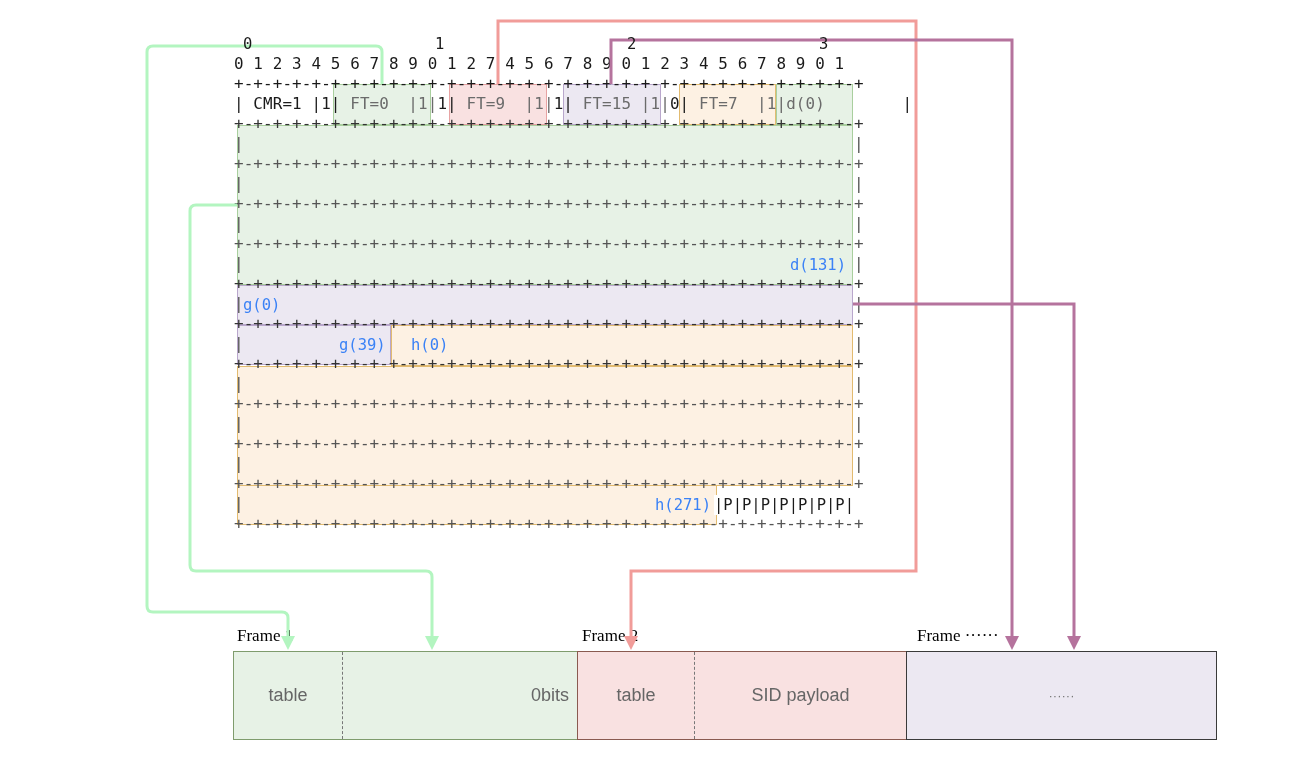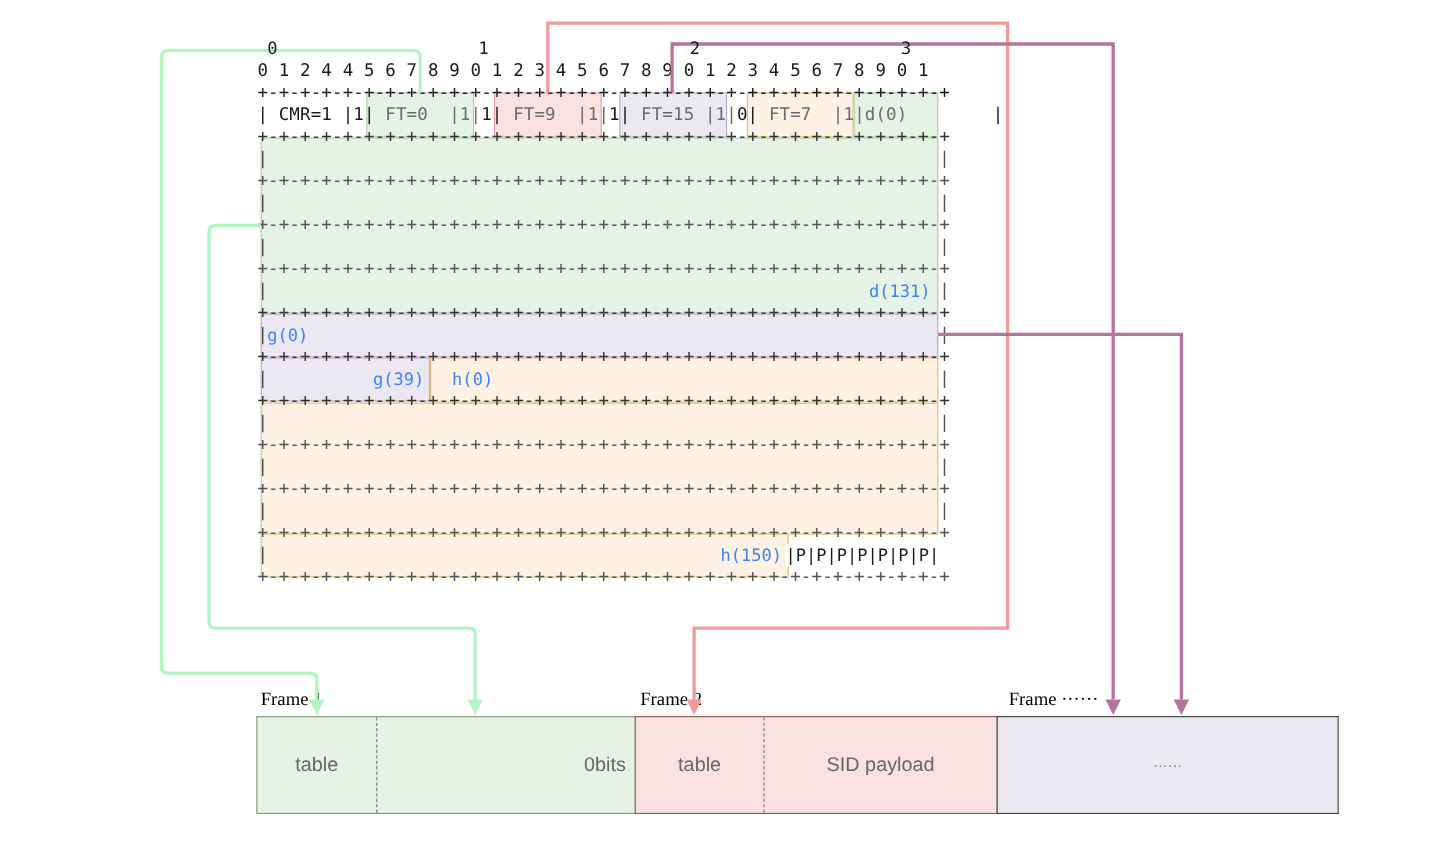--- a/index.html
+++ b/index.html
@@ -37,21 +37,21 @@
 
   <div class="field purple" style="left:237px; top:285px; width:616px; height:40px;"></div>
   <div class="field purple" style="left:237px; top:325px; width:154px; height:40px;"></div>
 
   <div class="field orange" style="left:391px; top:325px; width:462px; height:41px;"></div>
   <div class="field orange" style="left:237px; top:366px; width:616px; height:120px;"></div>
   <div class="field orange" style="left:237px; top:485px; width:480px; height:40px;"></div>
 </div>
 
 <pre class="ascii"><span id="tens"></span>
-<span>0 1 2 4 4 5 6 7 8 9 0 1 2 3 4 5 6 7 8 9 0 1 2 3 4 5 6 7 8 9 0 1</span>
+<span>0 1 2 3 4 5 6 7 8 9 0 1 2 7 4 5 6 7 8 9 0 1 2 3 4 5 6 7 8 9 0 1</span>
 <span>+-+-+-+-+-+-+-+-+-+-+-+-+-+-+-+-+-+-+-+-+-+-+-+-+-+-+-+-+-+-+-+-+</span>
 <span><span>| CMR=1 |1|</span><span style="color:#6b6b6b"> FT=0  |1|</span><span>1|</span><span style="color:#6b6b6b"> FT=9  |1|</span><span>1|</span><span style="color:#6b6b6b"> FT=15 |1|</span><span>0|</span><span style="color:#6b6b6b"> FT=7  |1|</span><span style="color:#6b6b6b">d(0)</span>        <span>|</span></span>
 <span style="color:#333">+-+-+-+-+-+-+-+-+-+-+-+-+-+-+-+-+-+-+-+-+-+-+-+-+-+-+-+-+-+-+-+-+</span>
 <span style="color:#555">|                                                               |</span>
 <span style="color:#555">+-+-+-+-+-+-+-+-+-+-+-+-+-+-+-+-+-+-+-+-+-+-+-+-+-+-+-+-+-+-+-+-+</span>
 <span style="color:#555">|                                                               |</span>
 <span style="color:#555">+-+-+-+-+-+-+-+-+-+-+-+-+-+-+-+-+-+-+-+-+-+-+-+-+-+-+-+-+-+-+-+-+</span>
 <span style="color:#555">|                                                               |</span>
 <span style="color:#555">+-+-+-+-+-+-+-+-+-+-+-+-+-+-+-+-+-+-+-+-+-+-+-+-+-+-+-+-+-+-+-+-+</span>
 <span style="color:#555">|                                                               |</span>
@@ -66,21 +66,21 @@
 <span style="color:#555">+-+-+-+-+-+-+-+-+-+-+-+-+-+-+-+-+-+-+-+-+-+-+-+-+-+-+-+-+-+-+-+-+</span>
 <span style="color:#555">|                                                               |</span>
 <span style="color:#555">+-+-+-+-+-+-+-+-+-+-+-+-+-+-+-+-+-+-+-+-+-+-+-+-+-+-+-+-+-+-+-+-+</span>
 <span style="color:#555">|                                                      </span>
 <span style="color:#555">+-+-+-+-+-+-+-+-+-+-+-+-+-+-+-+-+-+-+-+-+-+-+-+-+-+-+-+-+-+-+-+-+</span></pre>
 
 <span class="lbl" style="left:790px; top:255px;">d(131)</span>
 <span class="lbl" style="left:243px; top:295px;">g(0)</span>
 <span class="lbl" style="left:339px; top:335px;">g(39)</span>
 <span class="lbl" style="left:411px; top:335px;">h(0)</span>
-<span class="lbl" style="left:655px; top:495px;">h(150)</span>
+<span class="lbl" style="left:655px; top:495px;">h(271)</span>
 <span class="lbl dark" style="left:714px; top:495px; background:#fff;">|P|P|P|P|P|P|P|</span>
 
 <span class="frame-title" style="left:237px;">Frame 1</span>
 <span class="frame-title" style="left:582px;">Frame 2</span>
 <span class="frame-title" style="left:917px;text-align:center;">Frame ······</span>
 
 <div class="frame-box" style="left:233px; width:345px; background:#e7f2e6; border:1px solid #7f9c6d; color:#666;">
   <div class="seg" style="left:0; width:108px; border-right:1px dashed #777;">
       <span>table</span>
     </div>

